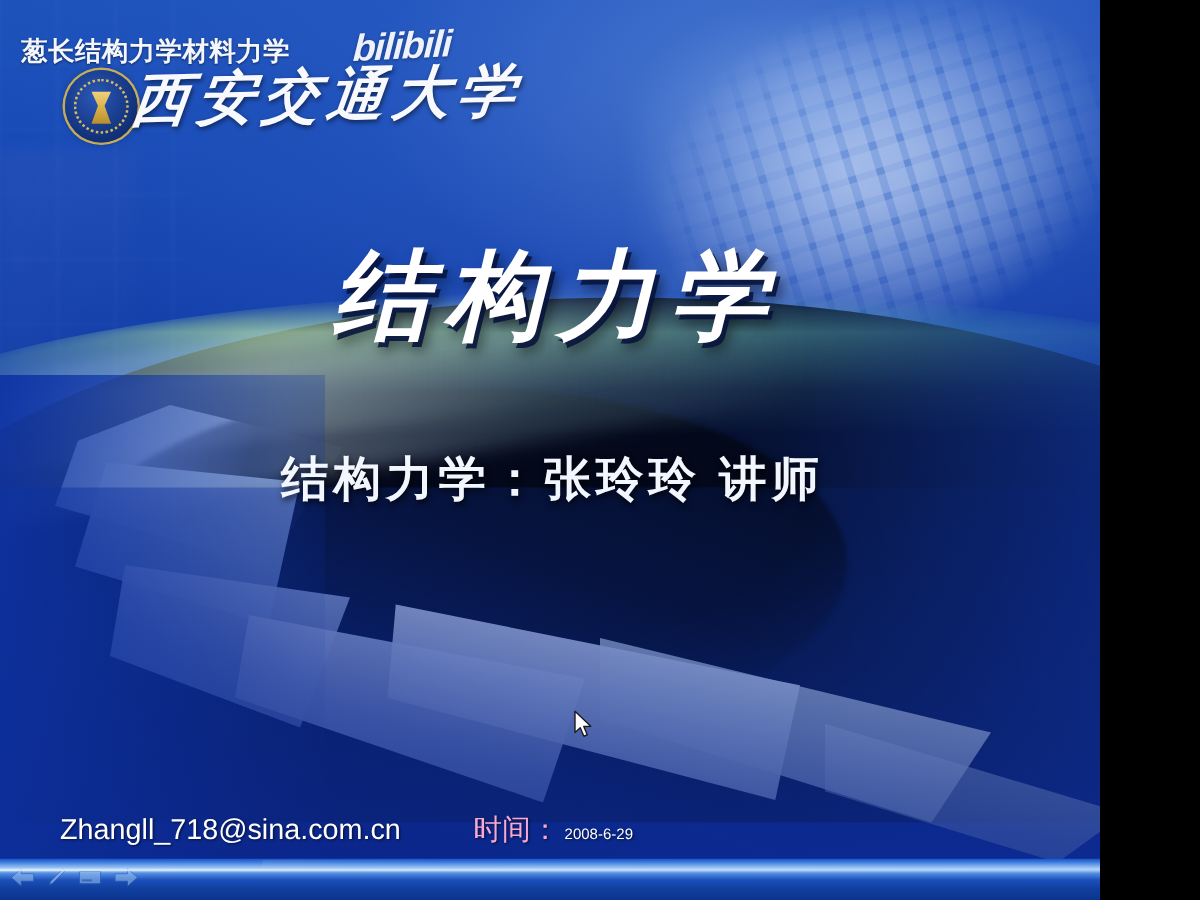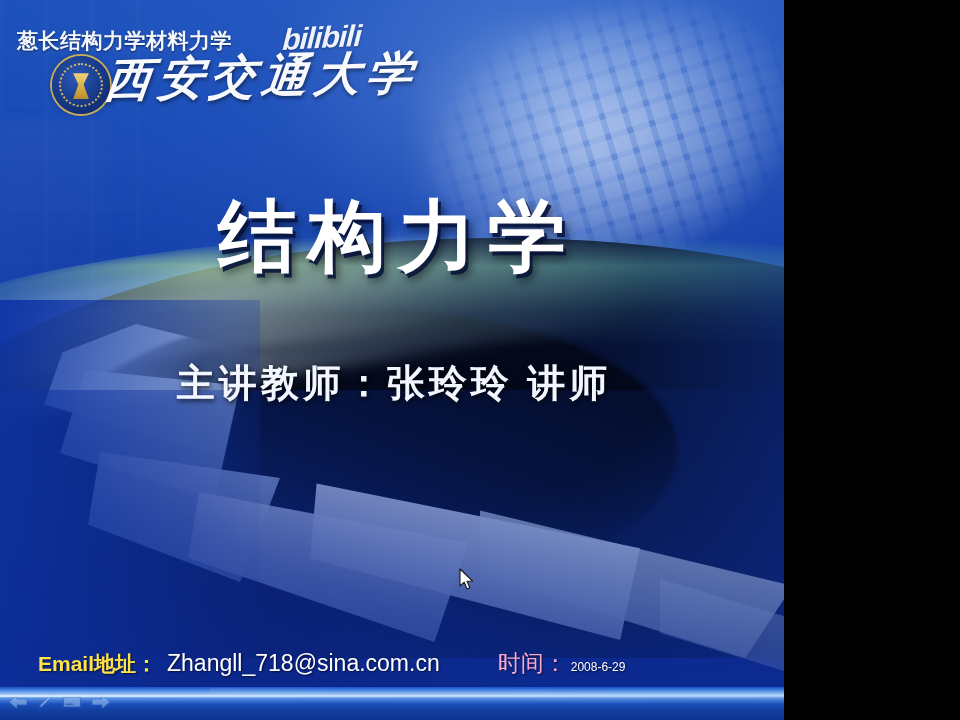--- a/index.html
+++ b/index.html
@@ -5,21 +5,21 @@
 <style>
   html, body {
     margin: 0;
     padding: 0;
     background: #000;
     font-family: "Liberation Sans", "DejaVu Sans", sans-serif;
   }
 
   #slide-root {
     position: relative;
-    width: 784px;
+    width: 880px;
     height: 720px;
     overflow: hidden;
     background: #0b2f9c;
     user-select: none;
   }
 
   
   .bg-base {
     position: absolute;
     inset: 0;
@@ -332,20 +332,21 @@
     font-size: 78px;
     font-weight: 700;
     color: #ffffff;
     letter-spacing: 12px;
     text-indent: 12px;
     text-shadow:
        3px 4px 0px rgba(6,18,58,0.85),
        5px 7px 10px rgba(0,0,0,0.55);
     line-height: 1.05;
     white-space: nowrap;
+    font-style: italic;
   }
 
   .instructor-line {
     position: absolute;
     left: 0; right: 0;
     top: 358px;
     text-align: center;
     font-size: 38px;
     font-weight: 700;
     color: #f2f6ff;
@@ -466,24 +467,23 @@
 
   <div class="bilibili-logo">bilibili</div>
 
   <div class="uni-emblem"></div>
 
   <div class="uni-name">西安交通大学</div>
 
 
   <div class="main-title">结构力学</div>
 
-  <div class="instructor-line">主讲教师：张玲玲  讲师</div>
+  <div class="instructor-line">结构力学：张玲玲  讲师</div>
 
   <div class="footer-row">
-    <span class="footer-label">Email地址：</span>
     <span class="footer-value">Zhangll_718@sina.com.cn</span>
     <span class="footer-gap"></span>
     <span class="footer-label-sm">时间：</span>
     <span class="footer-value-sm">2008-6-29</span>
   </div>
 
   <svg class="cursor" viewBox="0 0 16 24" style="left: 459px; top: 568px;">
     <path d="M1 1 L1 18 L5.2 14.2 L8.1 21 L10.8 19.8 L8.0 13.2 L13.6 13.0 Z" fill="#ffffff" stroke="#1a1a1a" stroke-width="1.1" stroke-linejoin="round"></path>
   </svg>
 

